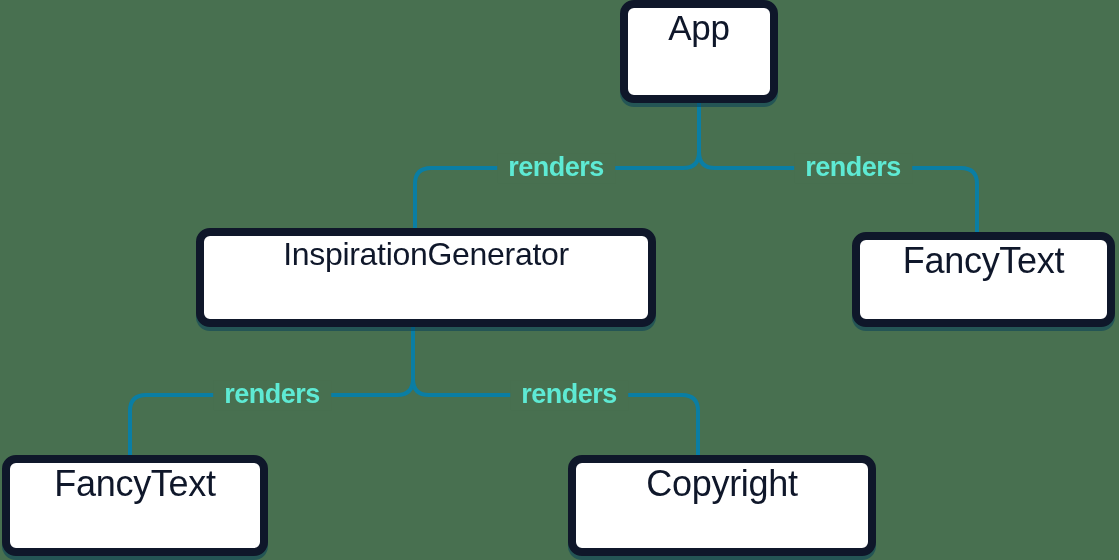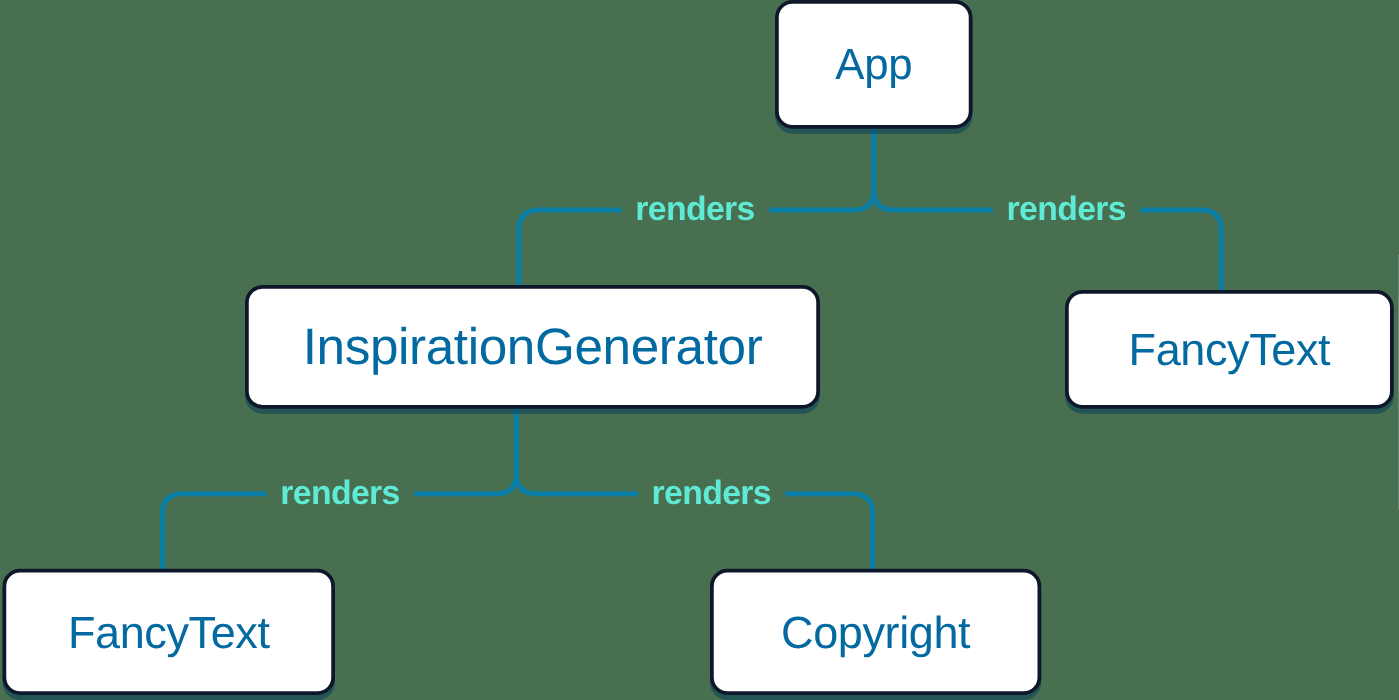--- a/index.html
+++ b/index.html
@@ -26,35 +26,35 @@
     fill: none;
     stroke: #0a7ea4;
     stroke-width: 4;
     stroke-linecap: round;
     stroke-linejoin: round;
   }
   .node {
     position: absolute;
     box-sizing: border-box;
     background: #ffffff;
-    border: 3px solid #0f172a;
+    border: 8px solid #0f172a;
     border-radius: 14px;
     box-shadow: 0 4px 0 rgba(8, 64, 90, 0.55);
     display: flex;
-    align-items: center;
+    align-items: flex-start;
     justify-content: center;
-    color: #0369a1;
+    color: #0f172a;
     font-weight: 500;
     letter-spacing: -0.3px;
   }
   .node-app            { left: 620px; top: 0px;   width: 158px; height: 103px; font-size: 35px; }
-  .node-inspiration    { left: 196px; top: 228px; width: 460px; height: 99px;  font-size: 41px; }
+  .node-inspiration    { left: 196px; top: 228px; width: 460px; height: 99px;  font-size: 32px; }
   .node-fancy-right    { left: 852px; top: 232px; width: 263px; height: 95px;  font-size: 36px; }
   .node-fancy-left     { left: 2px;   top: 455px; width: 266px; height: 101px; font-size: 36px; }
-  .node-copyright      { left: 568px; top: 455px; width: 265px; height: 101px; font-size: 36px; }
+  .node-copyright      { left: 568px; top: 455px; width: 308px; height: 101px; font-size: 36px; }
   .edge-label {
     position: absolute;
     transform: translate(-50%, -50%);
     background: #487050;
     color: #5eead4;
     font-size: 27px;
     font-weight: 700;
     letter-spacing: -0.5px;
     padding: 0 11px;
     white-space: nowrap;

